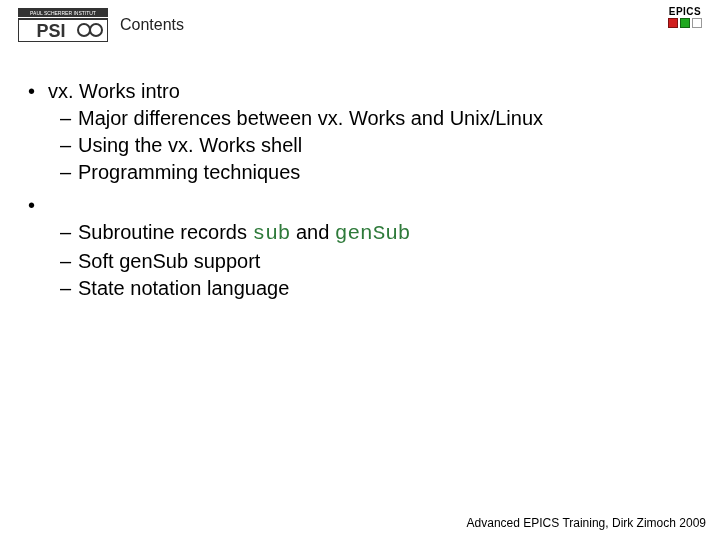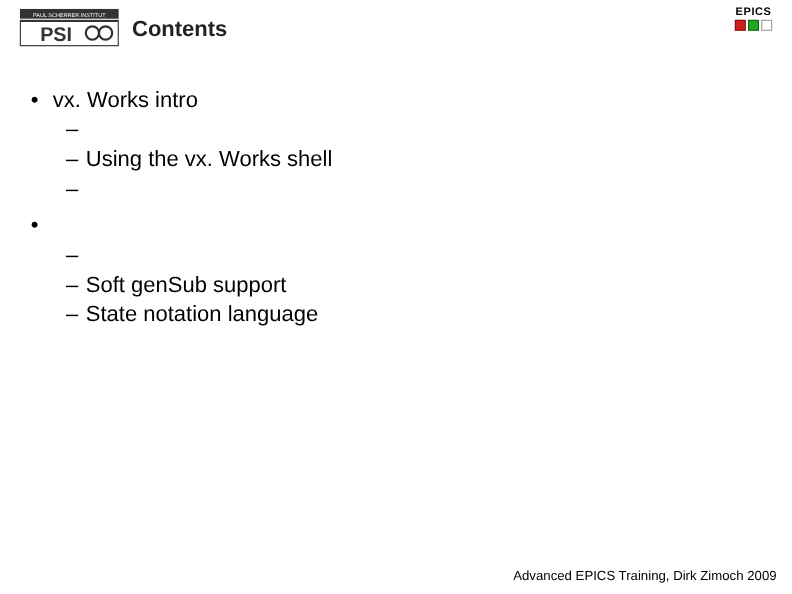--- a/index.html
+++ b/index.html
@@ -19,22 +19,22 @@
   }
   .psi-logo {
     position: absolute;
     left: 18px;
     top: 8px;
   }
   .title {
     position: absolute;
     left: 120px;
     top: 16px;
-    font-size: 20px;
-    font-weight: bold;
+    font-size: 16px;
+    font-weight: normal;
     color: #222;
   }
   .epics-logo {
     position: absolute;
     right: 18px;
     top: 6px;
     text-align: center;
   }
   .epics-text {
     font-size: 10px;
@@ -114,34 +114,39 @@
 </div>
 
 <div class="content">
 
   <div class="lvl1">
     <span class="bullet1">•</span>
     <span>vx. Works intro</span>
   </div>
   <div class="lvl2">
     <span class="dash">–</span>
+    <span>Major differences between vx. Works and Unix/Linux</span>
   </div>
   <div class="lvl2">
     <span class="dash">–</span>
     <span>Using the vx. Works shell</span>
   </div>
   <div class="lvl2">
     <span class="dash">–</span>
+    <span>Programming techniques</span>
   </div>
 
   <div class="lvl1">
     <span class="bullet1">•</span>
   </div>
   <div class="lvl2">
     <span class="dash">–</span>
+    <span>
+      <span>Subroutine records </span><span class="code">sub</span><span> and </span><span class="code">genSub</span>
+    </span>
   </div>
   <div class="lvl2">
     <span class="dash">–</span>
     <span>Soft genSub support</span>
   </div>
   <div class="lvl2">
     <span class="dash">–</span>
     <span>State notation language</span>
   </div>
 

